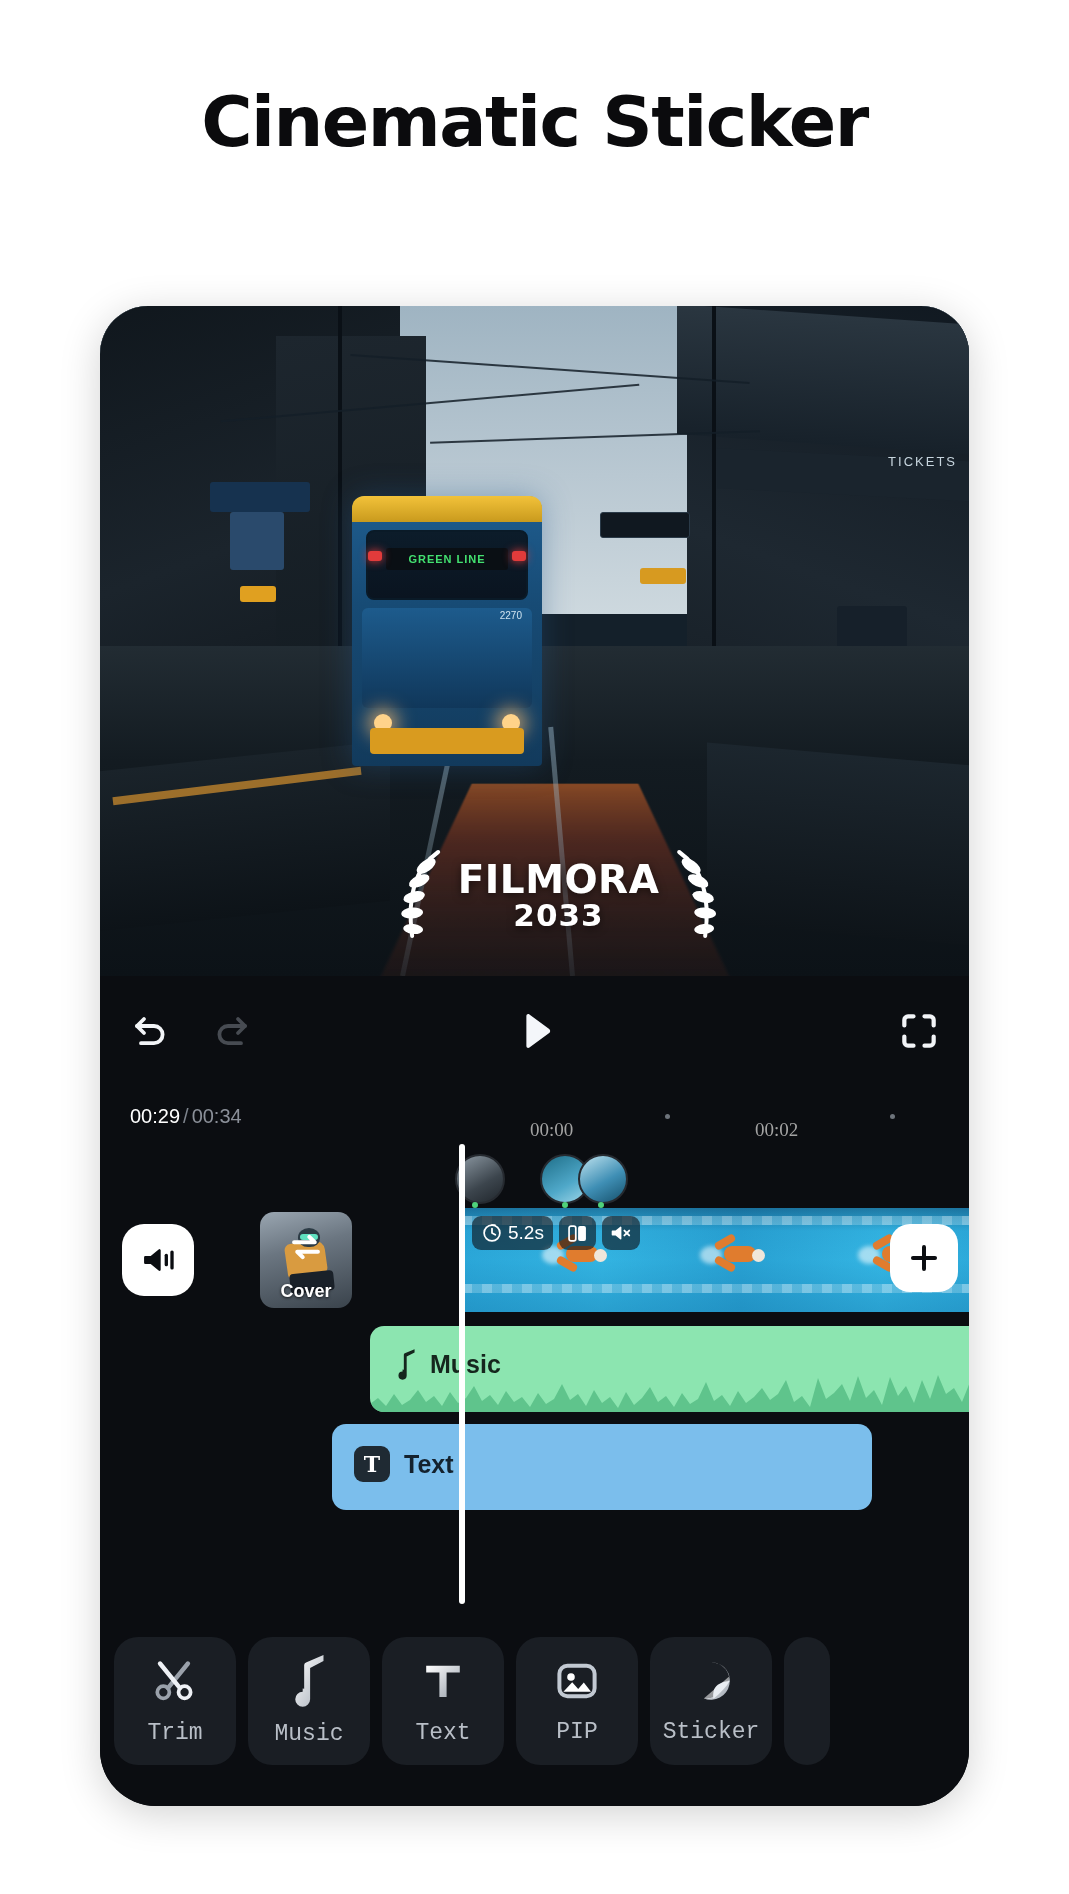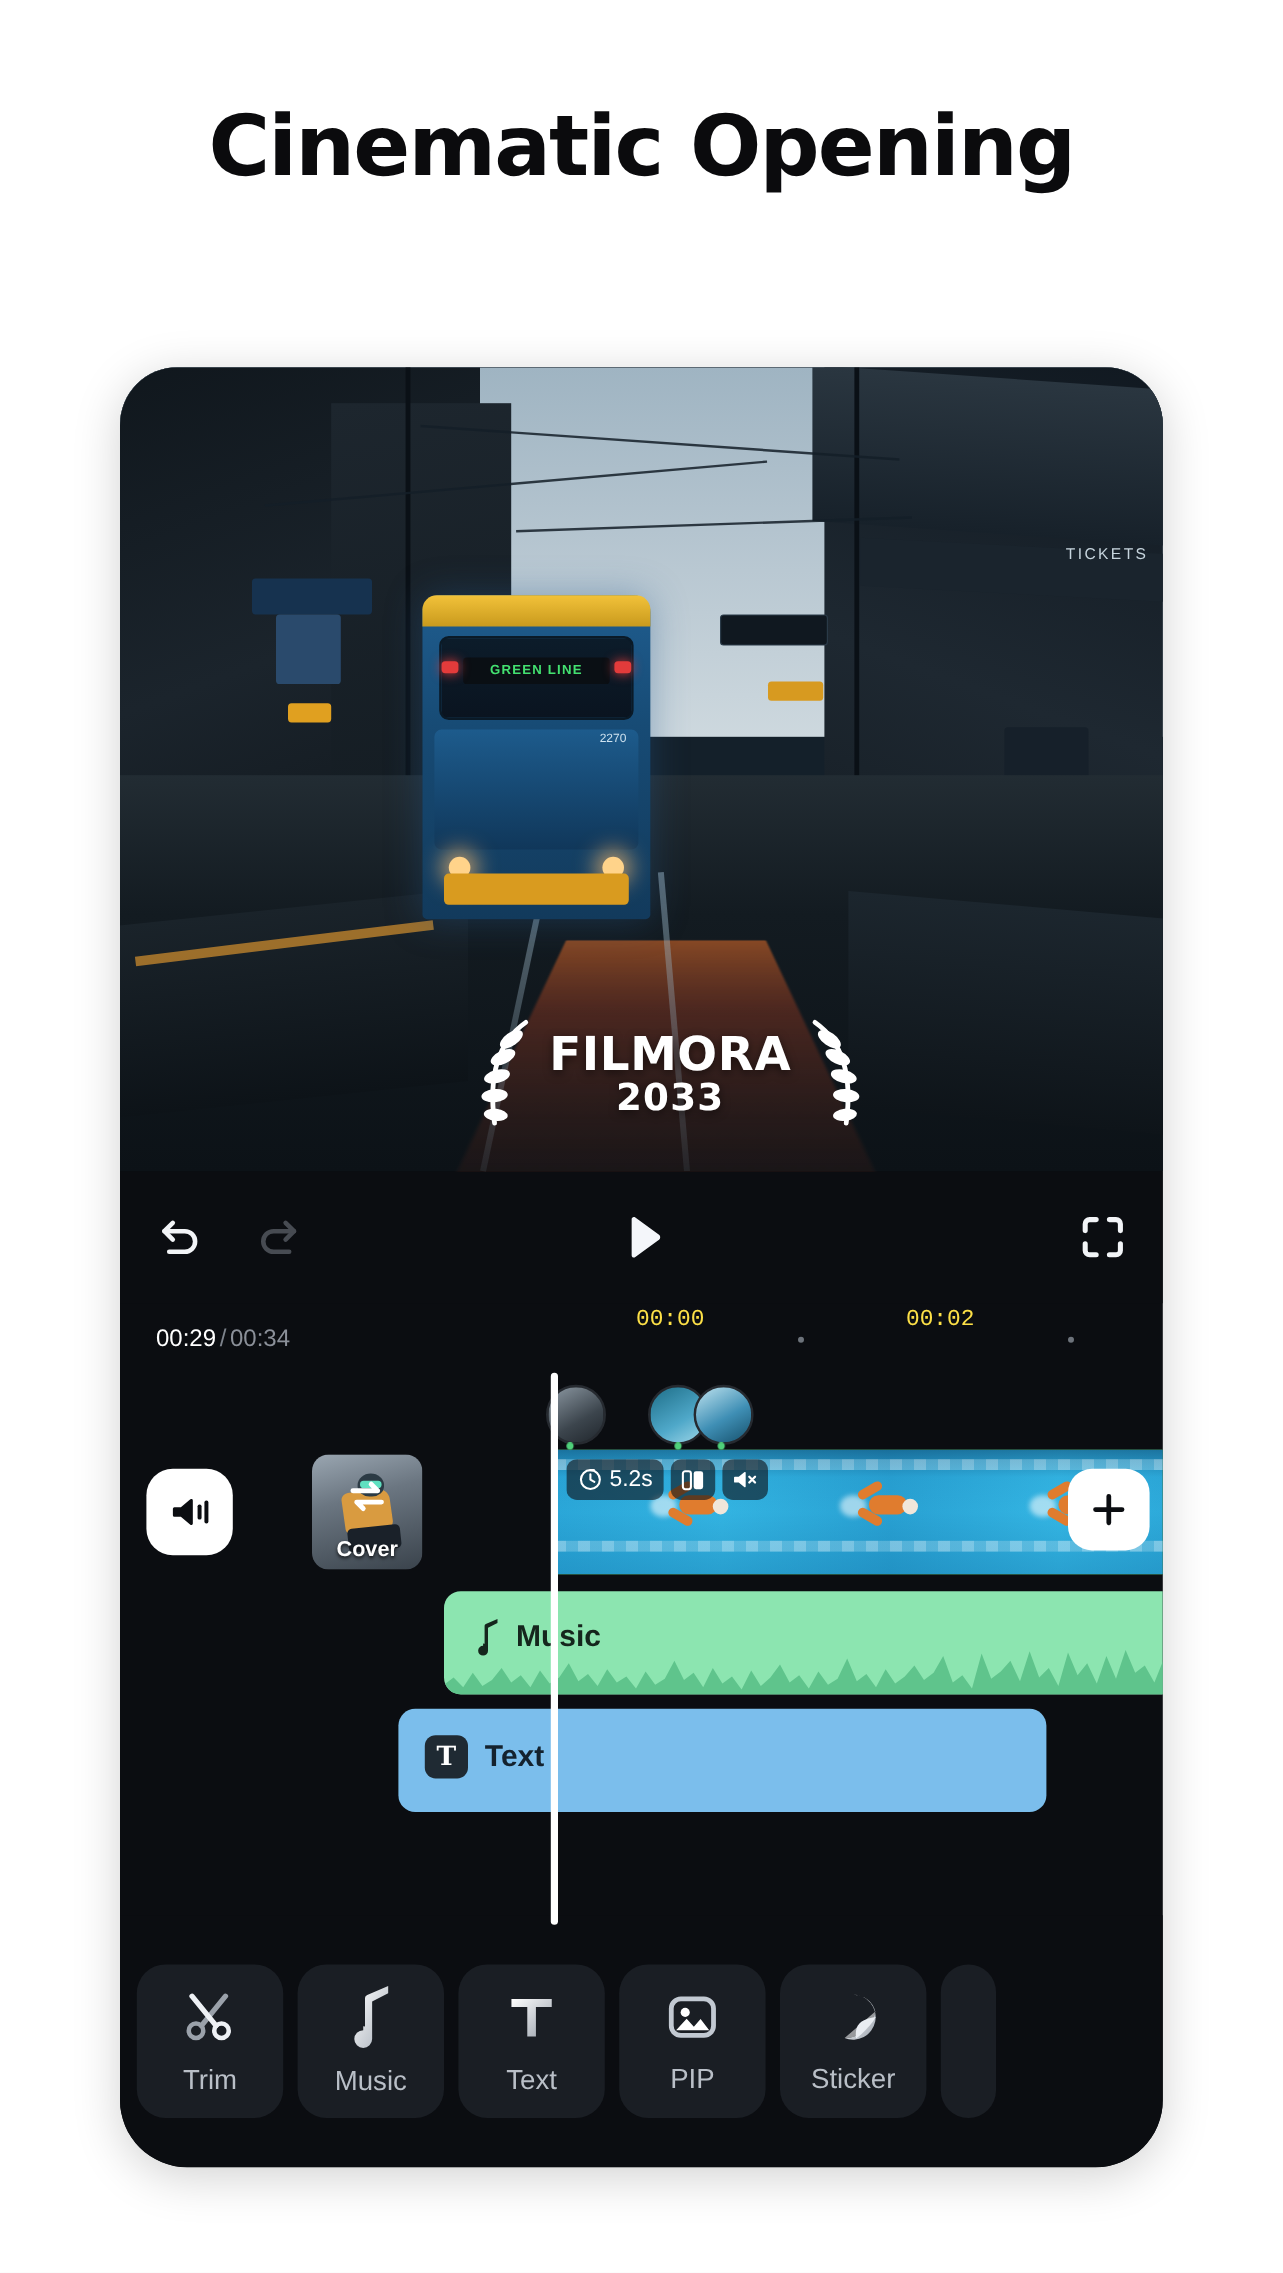--- a/index.html
+++ b/index.html
@@ -227,22 +227,22 @@
     position: absolute; left: 0; top: 780px; width: 866px; height: 62px;
     color: #dfe3e8;
   }
   .time-cur {
     position: absolute; left: 30px; top: 19px;
     font-size: 20px; color: #ffffff; font-family: "Liberation Sans", sans-serif;
   }
   .time-cur .sep { color: #7d838c; margin: 0 3px; }
   .time-cur .total { color: #8b9099; }
   .tick-label {
-    position: absolute; top: 2px; font-size: 19px; color: #fde047;
-    font-family: Liberation Mono, monospace;
+    position: absolute; top: 33px; font-size: 19px; color: #a3a3a3;
+    font-family: Liberation Serif, serif;
   }
   .tick-dot {
     position: absolute; top: 28px; width: 5px; height: 5px; border-radius: 50%;
     background: #6d737b;
   }
 
   
   .timeline {
     position: absolute; left: 0; top: 842px; width: 869px; height: 440px;
     overflow: hidden;
@@ -414,32 +414,32 @@
   .tool {
     flex: 0 0 auto;
     width: 122px; height: 128px;
     border-radius: 24px;
     background: #1a1e24;
     display: flex; flex-direction: column; align-items: center; justify-content: center;
     gap: 14px;
   }
   .tool-label {
     font-size: 23px; color: #b9bfc7;
-    font-family: Liberation Sans, sans-serif;
+    font-family: Liberation Mono, monospace;
   }
   .tool.partial { width: 46px; overflow: hidden; }
 
   svg { display: block; }
 </style>
 </head>
 <body>
 
 <div class="page">
 
-  <h1 class="headline">Cinematic Opening</h1>
+  <h1 class="headline">Cinematic Sticker</h1>
 
   <div class="phone">
 
     <div class="preview">
       <div class="sky"></div>
 
       <div class="bldg-l"></div>
       <div class="bldg-l2"></div>
       <div class="bldg-r"></div>
       <div class="canopy"></div>

